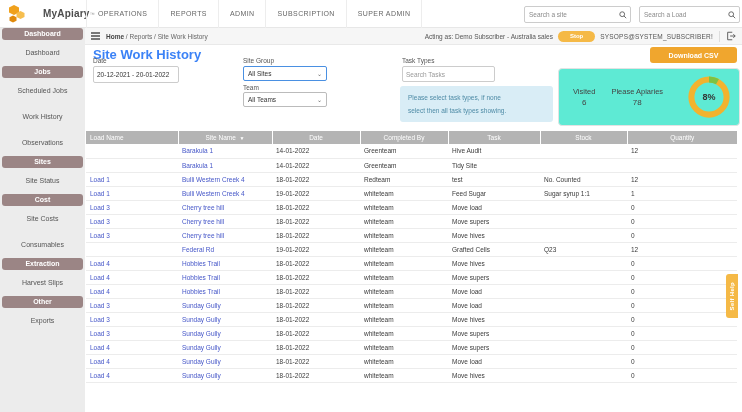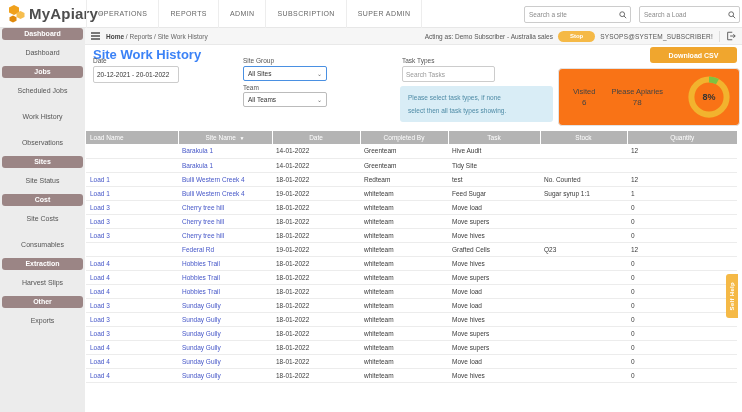--- a/index.html
+++ b/index.html
@@ -3,21 +3,21 @@
 <meta charset="utf-8">
 <style>
   *{box-sizing:border-box;margin:0;padding:0;}
   html,body{width:742px;height:412px;overflow:hidden;background:#fff;
     font-family:"Liberation Sans","DejaVu Sans",sans-serif;color:#444;}
 
   
   #topbar{position:absolute;left:0;top:0;width:742px;height:28px;background:#fff;
     border-bottom:1px solid #e7e7e7;z-index:5;}
   #logo{position:absolute;left:5px;top:3px;display:flex;align-items:center;}
-  #logo .brand{font-size:15px;font-weight:bold;color:#4d4d4d;margin-left:3px;letter-spacing:.2px;}
+  #logo .brand{font-size:10px;font-weight:bold;color:#4d4d4d;margin-left:17px;letter-spacing:.2px;}
   #logo .tm{font-size:5px;color:#999;vertical-align:top;}
   #mainnav{position:absolute;left:86px;top:0;height:28px;display:flex;}
   .nav-item{font-size:7px;letter-spacing:.4px;color:#666;line-height:27px;padding:0 11px;
     border-right:1px solid #ededed;cursor:pointer;}
   .nav-item:first-child{border-left:1px solid #ededed;}
   .searchbox{position:absolute;top:6px;height:17px;border:1px solid #ccc;border-radius:2px;
     background:#fff;display:flex;align-items:center;}
   .searchbox input{border:none;outline:none;flex:1;font-size:6.5px;padding:0 4px;color:#555;
     font-family:inherit;background:transparent;min-width:0;}
   .searchbox input::placeholder{color:#8a8a8a;}
@@ -56,21 +56,21 @@
     padding:0 3px;font-family:inherit;outline:none;background:#fff;}
   .finput::placeholder{color:#999;}
   .fselect{position:absolute;border:1px solid #bbb;border-radius:2px;background:#fff;
     display:flex;align-items:center;font-size:6.5px;color:#333;padding:0 4px;cursor:pointer;}
   .fselect .chev{margin-left:auto;font-size:6px;color:#666;}
   .fselect.focused{border:1px solid #4a90e2;}
   #hintbox{position:absolute;left:400px;top:86px;width:153px;height:36px;background:#d9edf6;
     border-radius:3px;color:#4e8ba6;font-size:6.5px;padding:5px 8px;line-height:13px;}
 
   
-  #stats-card{position:absolute;left:558px;top:68px;width:182px;height:58px;background:#f97316;
+  #stats-card{position:absolute;left:558px;top:68px;width:182px;height:58px;background:#5eead4;
     border:1px solid #e3e3e3;border-radius:4px;display:flex;align-items:center;padding:0 8px;}
   .stat{text-align:center;font-size:7.5px;color:#444;line-height:11px;}
   .stat .val{font-size:8px;}
   #stat-visited{margin-left:6px;}
   #stat-apiaries{margin-left:16px;}
   #donut-wrap{margin-left:auto;position:relative;width:44px;height:44px;}
   #donut-label{position:absolute;left:0;top:0;width:44px;height:44px;display:flex;
     align-items:center;justify-content:center;font-size:9px;font-weight:bold;color:#333;}
 
   

